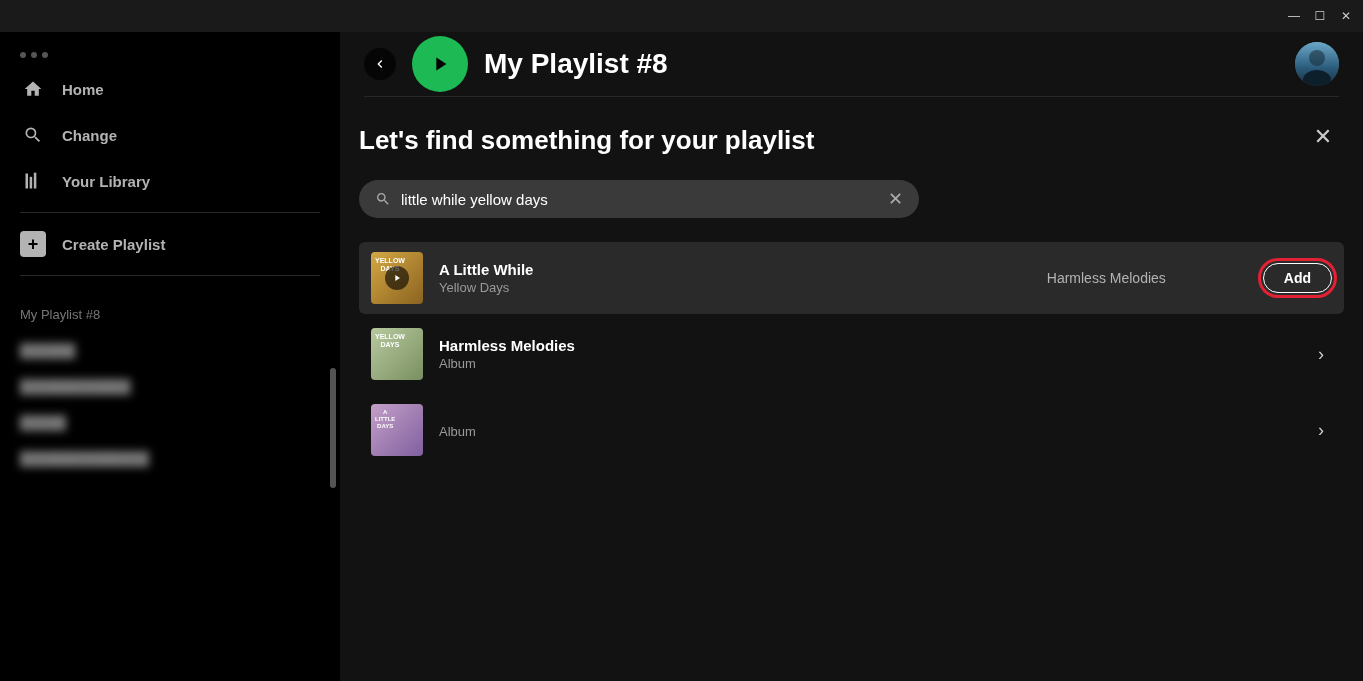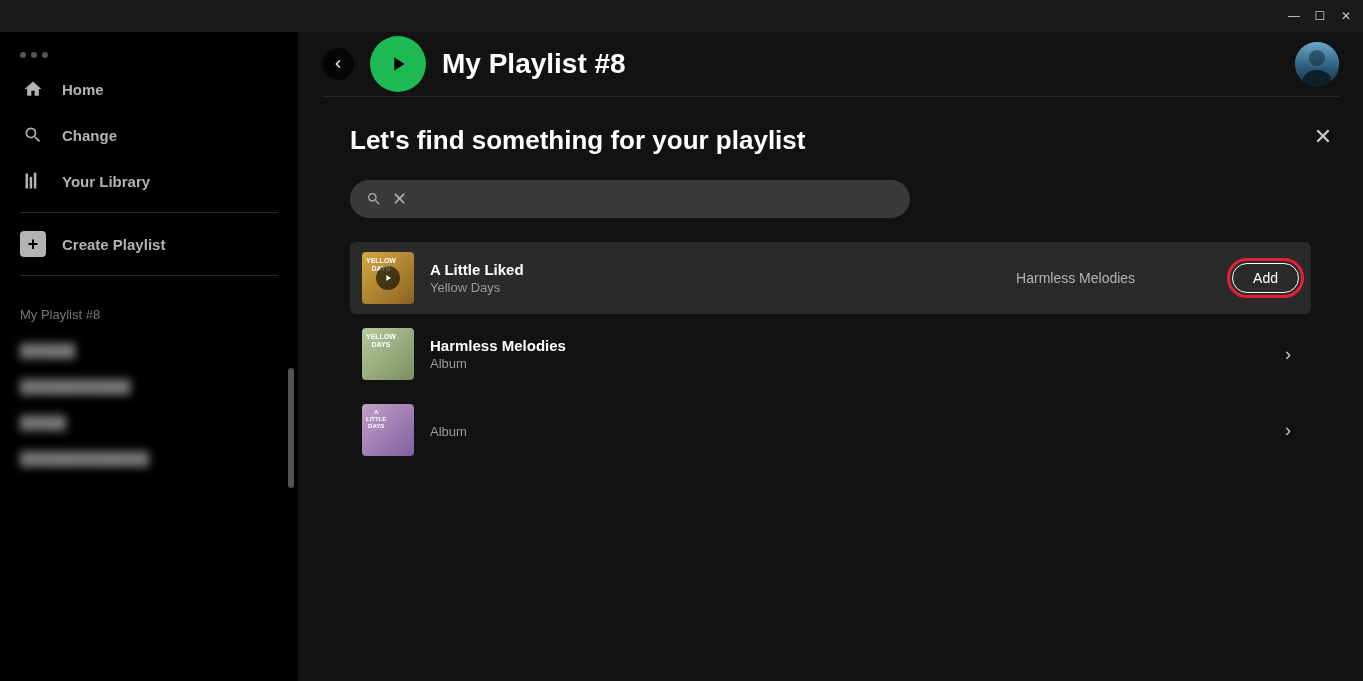--- a/index.html
+++ b/index.html
@@ -43,21 +43,21 @@
 
     
     .app-body {
       display: flex;
       flex: 1;
       overflow: hidden;
     }
 
     
     .sidebar {
-      width: 298px;
+      width: 340px;
       background: #000;
       flex-shrink: 0;
       display: flex;
       flex-direction: column;
       padding: 8px 0;
     }
     .sidebar-dots {
       padding: 12px 20px 8px;
       display: flex;
       gap: 5px;
@@ -240,21 +240,21 @@
     .separator {
       height: 1px;
       background: #282828;
       margin: 0 24px;
       flex-shrink: 0;
     }
 
     
     .search-panel {
       flex: 1;
-      padding: 28px 52px;
+      padding: 28px 19px;
       position: relative;
       overflow-y: auto;
     }
 
     .panel-title {
       color: #fff;
       font-size: 26px;
       font-weight: 700;
       margin-bottom: 24px;
     }
@@ -372,21 +372,21 @@
       min-width: 200px;
     }
 
     .add-btn {
       background: transparent;
       border: 1px solid #fff;
       color: #fff;
       border-radius: 20px;
       padding: 6px 20px;
       font-size: 14px;
-      font-weight: 400;
+      font-weight: 700;
       cursor: pointer;
       white-space: nowrap;
       outline: 3px solid #e22134;
       outline-offset: 2px;
     }
 
     .chevron-btn {
       background: transparent;
       border: none;
       color: #ccc;
@@ -519,34 +519,35 @@
       <h2 class="panel-title">Let's find something for your playlist</h2>
 
       <button class="close-panel-btn">✕</button>
 
       <div class="search-bar">
         <span style="color:#aaa; display:flex; align-items:center;">
           <svg width="16" height="16" viewBox="0 0 24 24" fill="currentColor">
             <path d="M15.5 14h-.79l-.28-.27A6.471 6.471 0 0 0 16 9.5 6.5 6.5 0 1 0 9.5 16c1.61 0 3.09-.59 4.23-1.57l.27.28v.79l5 4.99L20.49 19l-4.99-5zm-6 0C7.01 14 5 11.99 5 9.5S7.01 5 9.5 5 14 7.01 14 9.5 11.99 14 9.5 14z"></path>
           </svg>
         </span>
+        <input type="text" value="little while yellow days" placeholder="Search for songs or episodes" style="">
         <button class="search-clear-btn">✕</button>
       </div>
 
       <div class="result-item highlighted">
         <div class="result-thumb result-thumb-yellow-days-1">
           <span class="thumb-label">YELLOW<br>DAYS</span>
           <div class="thumb-play-overlay">
             <svg width="10" height="10" viewBox="0 0 24 24" fill="white">
                 <path d="M8 5v14l11-7z"></path>
               </svg>
           </div>
         </div>
         <div class="result-info">
-          <div class="result-name">A Little Liked</div>
+          <div class="result-name">A Little While</div>
           <div class="result-sub">Yellow Days</div>
         </div>
         <span class="result-album">Harmless Melodies</span>
         <button class="add-btn">Add</button>
       </div>
 
       <div class="result-item">
         <div class="result-thumb result-thumb-yellow-days-2">
           <span class="thumb-label">YELLOW<br>DAYS</span>
         </div>

